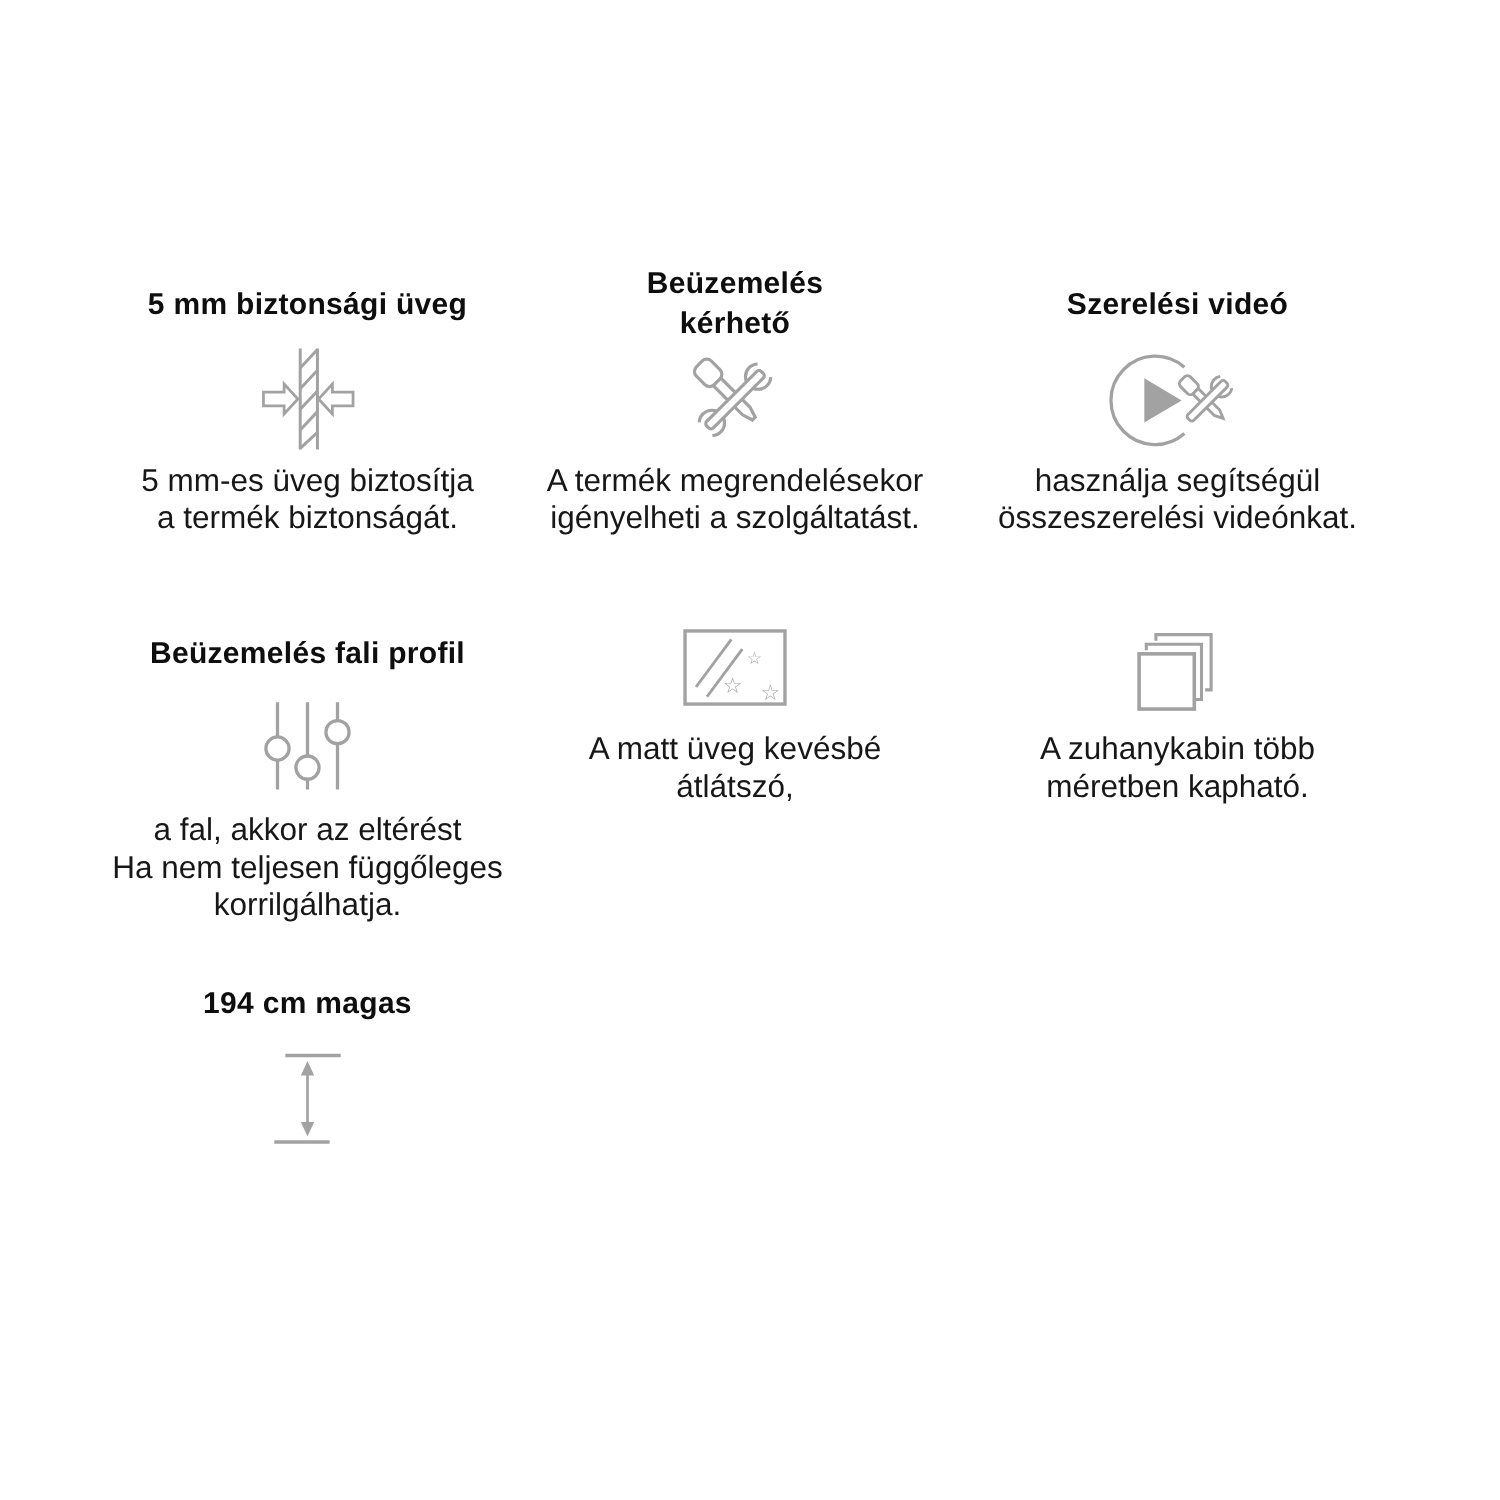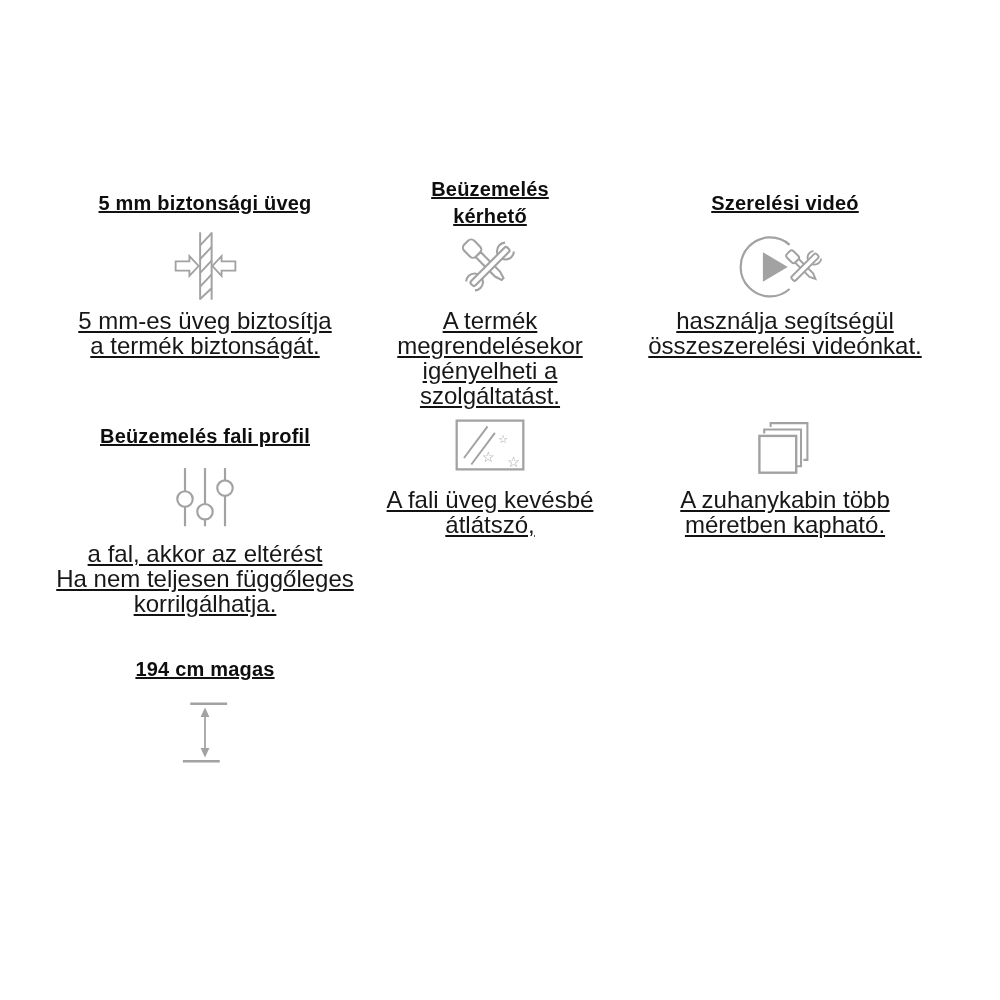--- a/index.html
+++ b/index.html
@@ -13,21 +13,20 @@
     font-family: "Liberation Sans", "DejaVu Sans", sans-serif;
     color: #121212;
     overflow: hidden;
   }
   .features-grid {
     display: grid;
     grid-template-columns: 300px 270px 320px;
     grid-auto-rows: 233px;
     width: 890px;
     margin: 176px 0 0 55px;
-    text-decoration: underline;
   }
   .feature-cell {
     display: flex;
     flex-direction: column;
     align-items: center;
     text-align: center;
   }
   .feature-title {
     height: 54px;
     margin: 0;
@@ -43,21 +42,21 @@
   .icon-box {
     height: 72px;
     display: flex;
     align-items: center;
     justify-content: center;
     color: var(--icon-color, #a2a2a2);
   }
   .icon-box svg { display: block; }
   .feature-desc {
     margin: 6px 0 0 0;
-    font-size: 24px;
+    font-size: 21px;
     line-height: 25px;
     color: #171717;
   }
   .t-line, .d-line { display: block; }
 </style>
 </head>
 <body style="background: rgb(255, 255, 255); color: rgb(18, 18, 18);">
 
 <div class="features-grid">
 
@@ -159,21 +158,21 @@
       <svg width="72" height="52" viewBox="0 0 88 64" fill="none" stroke="currentColor" stroke-width="2.8">
         <rect x="3" y="2" width="82" height="60"></rect>
         <line x1="12" y1="48" x2="41" y2="9" stroke-width="2.4"></line>
         <line x1="21" y1="56" x2="50" y2="17" stroke-width="2.4"></line>
         <text x="60" y="29" font-size="14" text-anchor="middle" fill="currentColor" stroke="none" font-family="DejaVu Sans, sans-serif">☆</text>
         <text x="42" y="53" font-size="18" text-anchor="middle" fill="currentColor" stroke="none" font-family="DejaVu Sans, sans-serif">☆</text>
         <text x="73" y="59" font-size="18" text-anchor="middle" fill="currentColor" stroke="none" font-family="DejaVu Sans, sans-serif">☆</text>
       </svg>
     </div>
     <p class="feature-desc">
-      <span class="d-line">A fali üveg kevésbé átlátszó,</span>
+      <span class="d-line">A matt üveg kevésbé átlátszó,</span>
     </p>
   </section>
 
   <section class="feature-cell">
     <div class="icon-box">
       <svg width="64" height="61" viewBox="0 0 80 76" fill="none" stroke="currentColor" stroke-width="3">
         <rect x="8" y="26" width="46" height="46"></rect>
         <path d="M14 23 v-5 h46 v46 h-5" stroke-width="2.6"></path>
         <path d="M22 15 v-5 h46 v46 h-5" stroke-width="2.6"></path>
       </svg>

